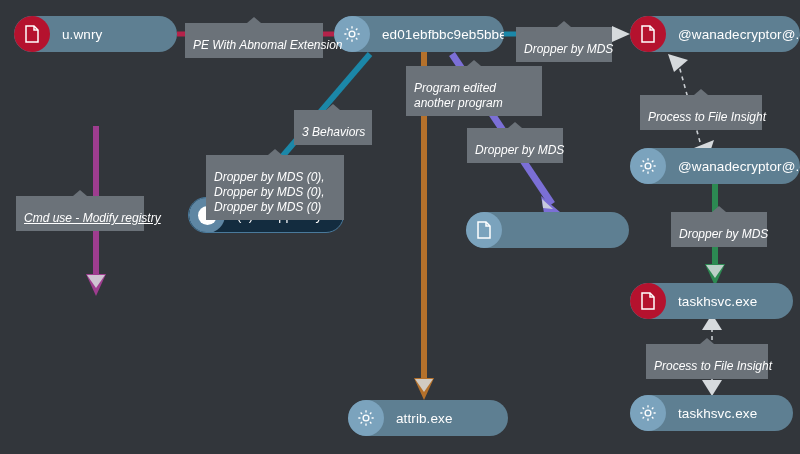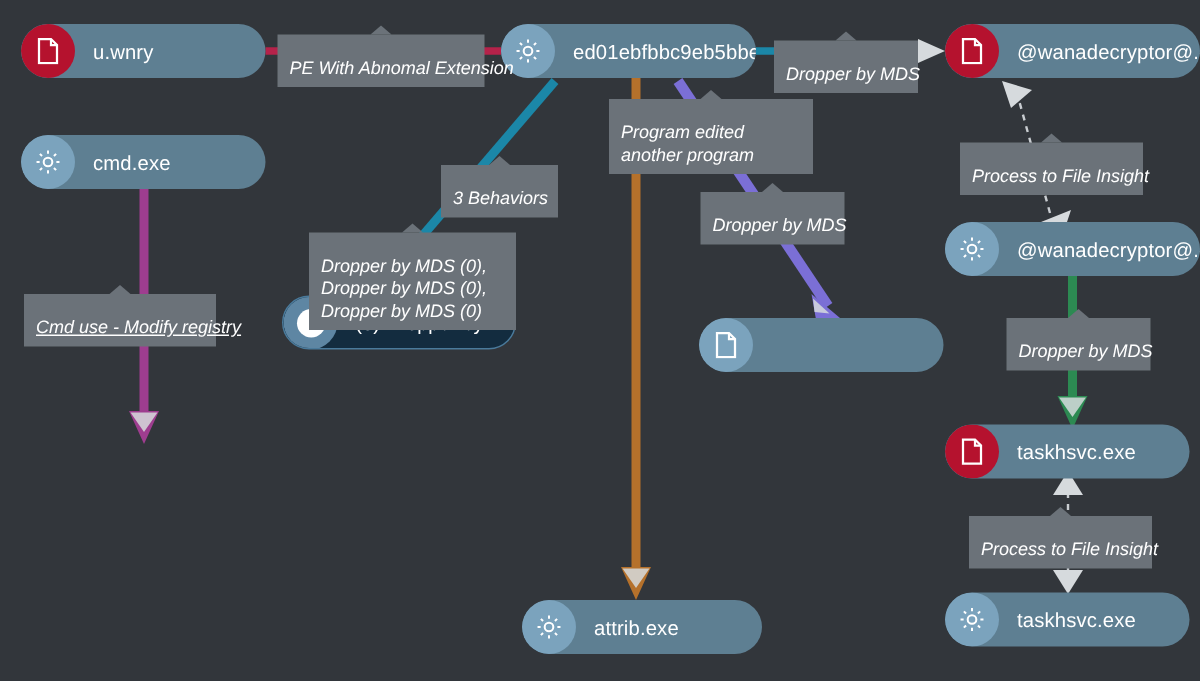--- a/index.html
+++ b/index.html
@@ -186,31 +186,20 @@
   <div class="node" style="left:630px; top:16px; width:170px;">
     <span class="icon-badge file-red">
       <svg width="16" height="18" viewBox="0 0 16 18">
           <path d="M2 1 h8 l4 4 v12 h-12 z" fill="none" stroke="#ffffff" stroke-width="1.5"></path>
           <path d="M10 1 v4 h4" fill="none" stroke="#ffffff" stroke-width="1.5"></path>
         </svg>
     </span>
     <span class="node-label">@wanadecryptor@.exe</span>
   </div>
 
-  <div class="node" style="left:14px; top:90px; width:163px;">
-    <span class="icon-badge proc">
-      <svg width="18" height="18" viewBox="0 0 20 20">
-          <g fill="none" stroke="#ffffff" stroke-width="1.5">
-            <circle cx="10" cy="10" r="3.2"></circle>
-            <path d="M10 1.5 v2.3 M10 16.2 v2.3 M1.5 10 h2.3 M16.2 10 h2.3 M4 4 l1.6 1.6 M14.4 14.4 L16 16 M16 4 l-1.6 1.6 M5.6 14.4 L4 16"></path>
-          </g>
-        </svg>
-    </span>
-    <span class="node-label">cmd.exe</span>
-  </div>
 
   <div class="node" style="left:630px; top:148px; width:170px;">
     <span class="icon-badge proc">
       <svg width="18" height="18" viewBox="0 0 20 20">
           <g fill="none" stroke="#ffffff" stroke-width="1.5">
             <circle cx="10" cy="10" r="3.2"></circle>
             <path d="M10 1.5 v2.3 M10 16.2 v2.3 M1.5 10 h2.3 M16.2 10 h2.3 M4 4 l1.6 1.6 M14.4 14.4 L16 16 M16 4 l-1.6 1.6 M5.6 14.4 L4 16"></path>
           </g>
         </svg>
     </span>

